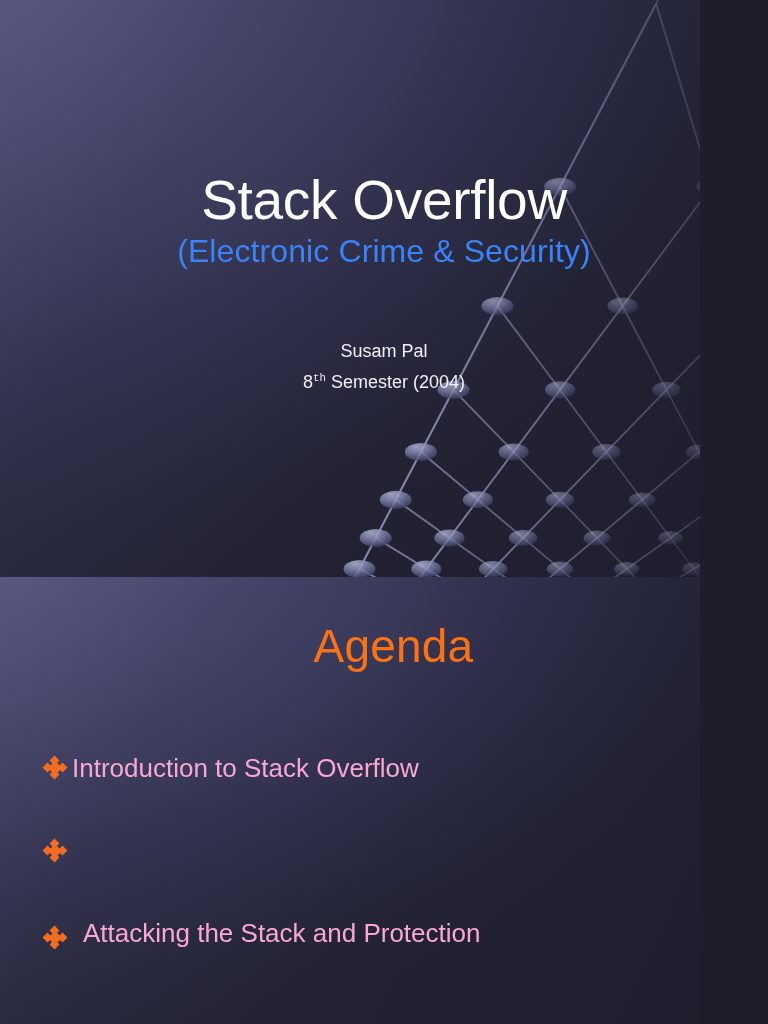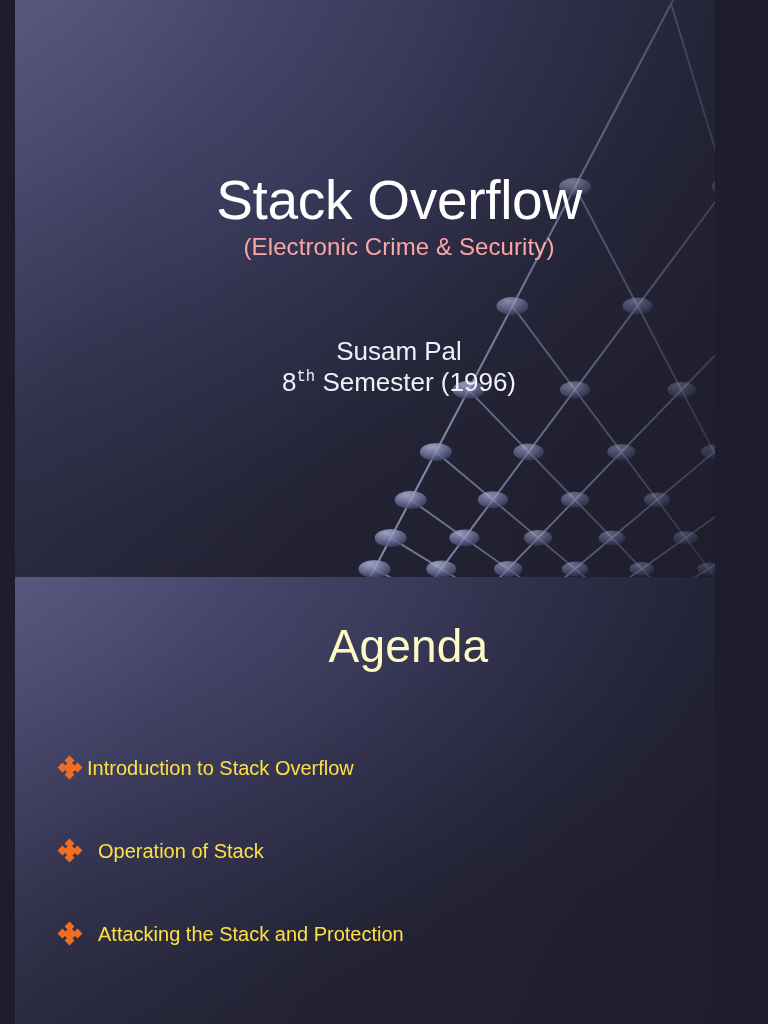--- a/index.html
+++ b/index.html
@@ -11,21 +11,20 @@
   body {
     font-family: "Liberation Sans", sans-serif;
     -webkit-font-smoothing: antialiased;
   }
 
   #deck {
     position: relative;
     width: 700px;
     height: 1024px;
     overflow: hidden;
-    margin-left: 15px;
   }
 
   
   .slide {
     position: relative;
     width: 768px;
     overflow: hidden;
     background-color: #242436;
   }
   
@@ -80,34 +79,34 @@
   .deck-title {
     margin: 0;
     font-size: 55px;
     font-weight: normal;
     line-height: 1.04;
     color: #ffffff;
     letter-spacing: -0.3px;
   }
   .deck-subtitle {
     margin: 4px 0 0 0;
-    font-size: 24px;
+    font-size: 32px;
     font-weight: normal;
-    color: #fca5a5;
+    color: #3b82f6;
     letter-spacing: 0.1px;
   }
 
   .author-block {
     position: absolute;
     z-index: 5;
     left: 0;
     right: 0;
     top: 336px;
     text-align: center;
-    font-size: 26px;
+    font-size: 18px;
     line-height: 30.5px;
     color: #f0f0f8;
   }
   .author-block .line { display: block; white-space: nowrap; }
   .author-block sup {
     font-size: 0.60em;
     vertical-align: super;
     line-height: 0;
     font-family: Liberation Mono, monospace;
   }
@@ -137,25 +136,25 @@
     right: 40px;
     margin: 0;
     padding: 0;
     list-style: none;
   }
   .agenda-item {
     display: flex;
     align-items: center;
     height: 30px;
     margin-bottom: 53px;
-    color: #fde047;
-    font-size: 20px;
+    color: #f9a8d4;
+    font-size: 26px;
     white-space: nowrap;
   }
-  .agenda-item:last-child { margin-bottom: 0; }
+  .agenda-item:last-child { margin-bottom: 0; align-items: flex-end; }
 
   .bullet-diamond {
     position: relative;
     flex: 0 0 auto;
     width: 22px;
     height: 22px;
     margin-right: 4px;
   }
   .bullet-diamond i {
     position: absolute;
@@ -989,29 +988,29 @@
         </g>
     </svg>
 
     <div class="title-block">
       <h1 class="deck-title">Stack Overflow</h1>
       <p class="deck-subtitle">(Electronic Crime &amp; Security)</p>
     </div>
 
     <div class="author-block">
       <span class="line">Susam Pal</span>
-      <span class="line"><span>8</span><sup>th</sup><span> Semester (1996)</span></span>
+      <span class="line"><span>8</span><sup>th</sup><span> Semester (2004)</span></span>
     </div>
   </section>
 
   <section class="slide" id="slide-agenda">
     <div class="wash"></div>
     <div class="wash2"></div>
 
-    <h2 class="agenda-title" style="color: #fef9c3; padding-left: 19px;">Agenda</h2>
+    <h2 class="agenda-title" style="color: #f97316; padding-left: 19px;">Agenda</h2>
 
     <ul class="agenda-list" id="agenda-list">
         <li class="agenda-item">
           <span class="bullet-diamond">
             <i class="d-top" style="background: rgb(242, 108, 33);"></i>
             <i class="d-left" style="background: rgb(242, 108, 33);"></i>
             <i class="d-center" style="background: rgb(242, 108, 33);"></i>
             <i class="d-right" style="background: rgb(242, 108, 33);"></i>
             <i class="d-bottom" style="background: rgb(242, 108, 33);"></i>
           </span>
@@ -1020,21 +1019,20 @@
         </li>
         <li class="agenda-item">
           <span class="bullet-diamond">
             <i class="d-top" style="background: rgb(242, 108, 33);"></i>
             <i class="d-left" style="background: rgb(242, 108, 33);"></i>
             <i class="d-center" style="background: rgb(242, 108, 33);"></i>
             <i class="d-right" style="background: rgb(242, 108, 33);"></i>
             <i class="d-bottom" style="background: rgb(242, 108, 33);"></i>
           </span>
           <span class="bullet-gap gap-wide"></span>
-          <span class="agenda-text">Operation of Stack</span>
         </li>
         <li class="agenda-item">
           <span class="bullet-diamond">
             <i class="d-top" style="background: rgb(242, 108, 33);"></i>
             <i class="d-left" style="background: rgb(242, 108, 33);"></i>
             <i class="d-center" style="background: rgb(242, 108, 33);"></i>
             <i class="d-right" style="background: rgb(242, 108, 33);"></i>
             <i class="d-bottom" style="background: rgb(242, 108, 33);"></i>
           </span>
           <span class="bullet-gap gap-wide"></span>

